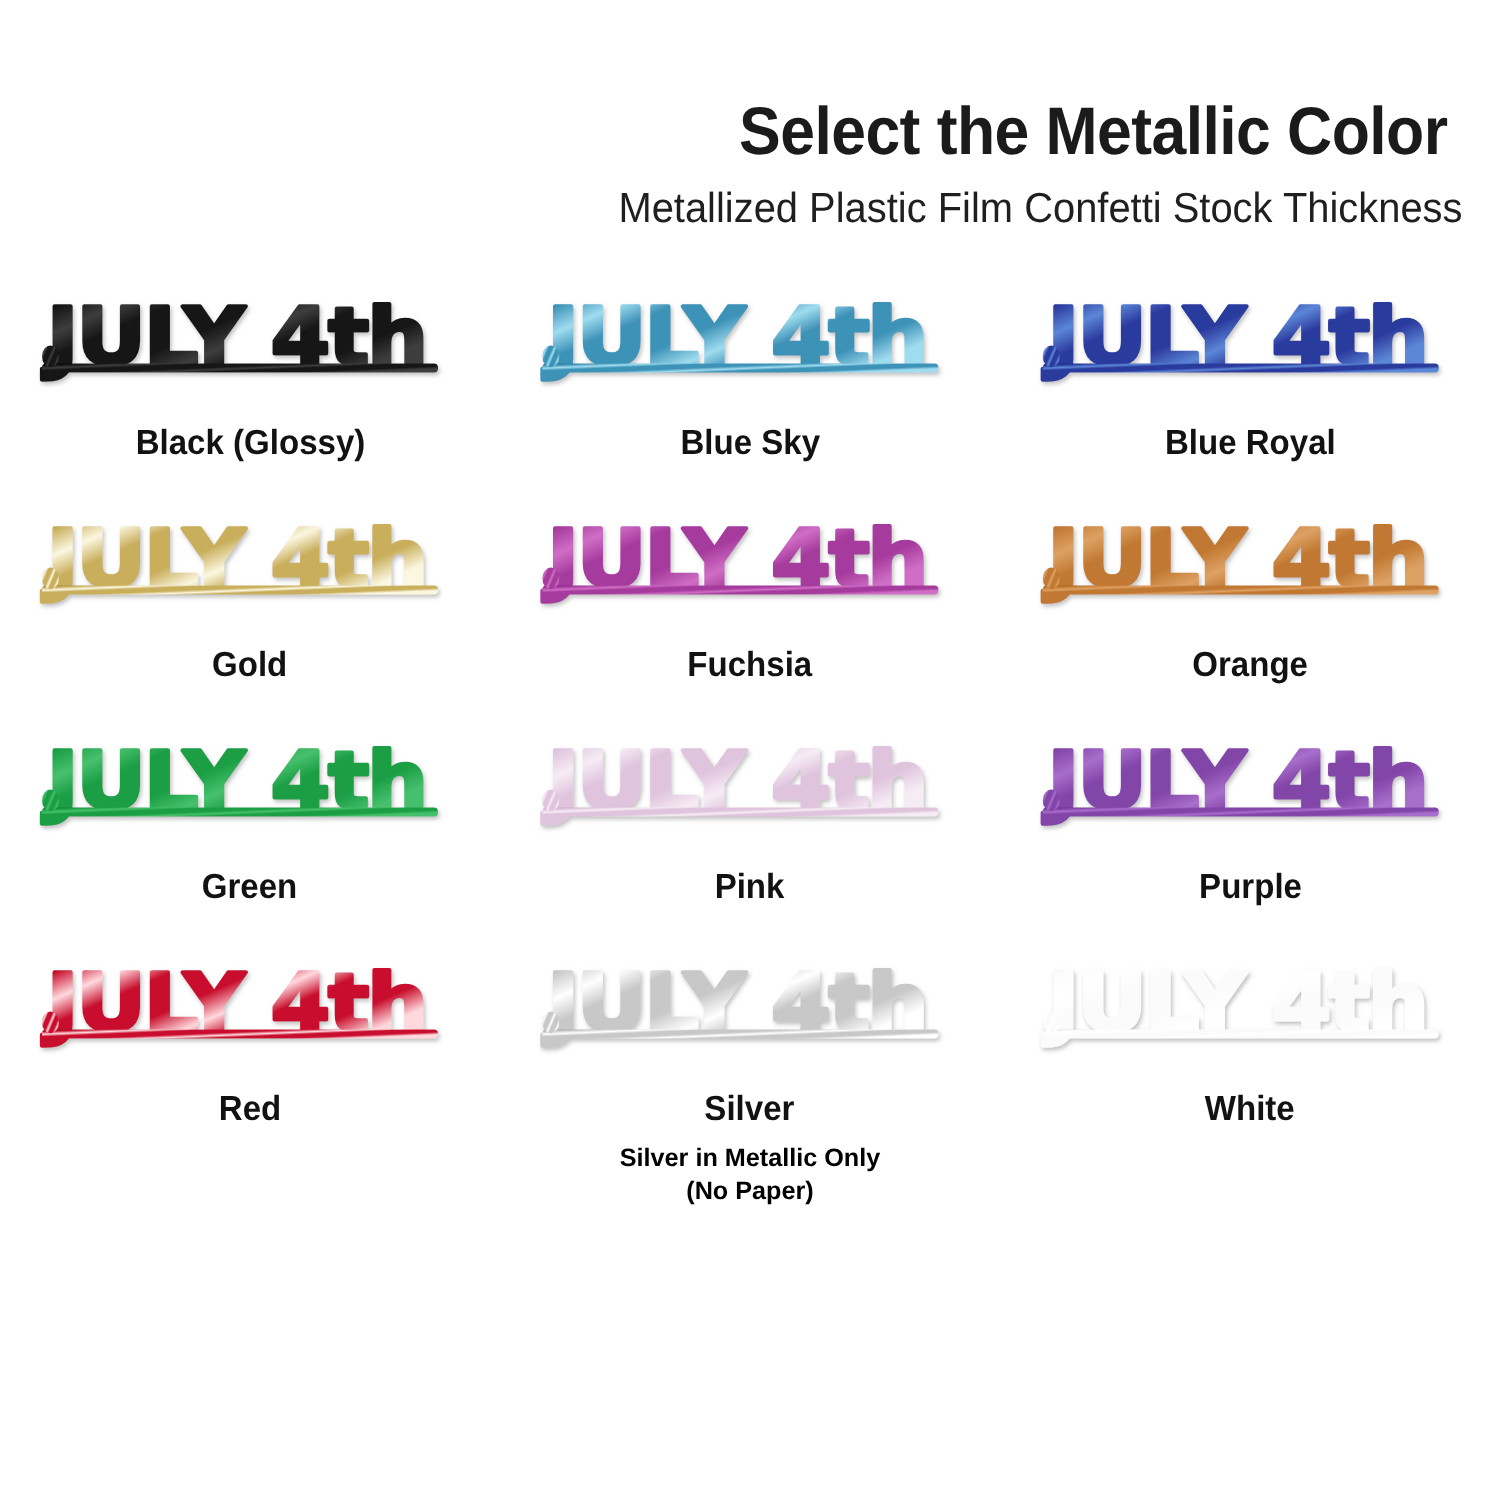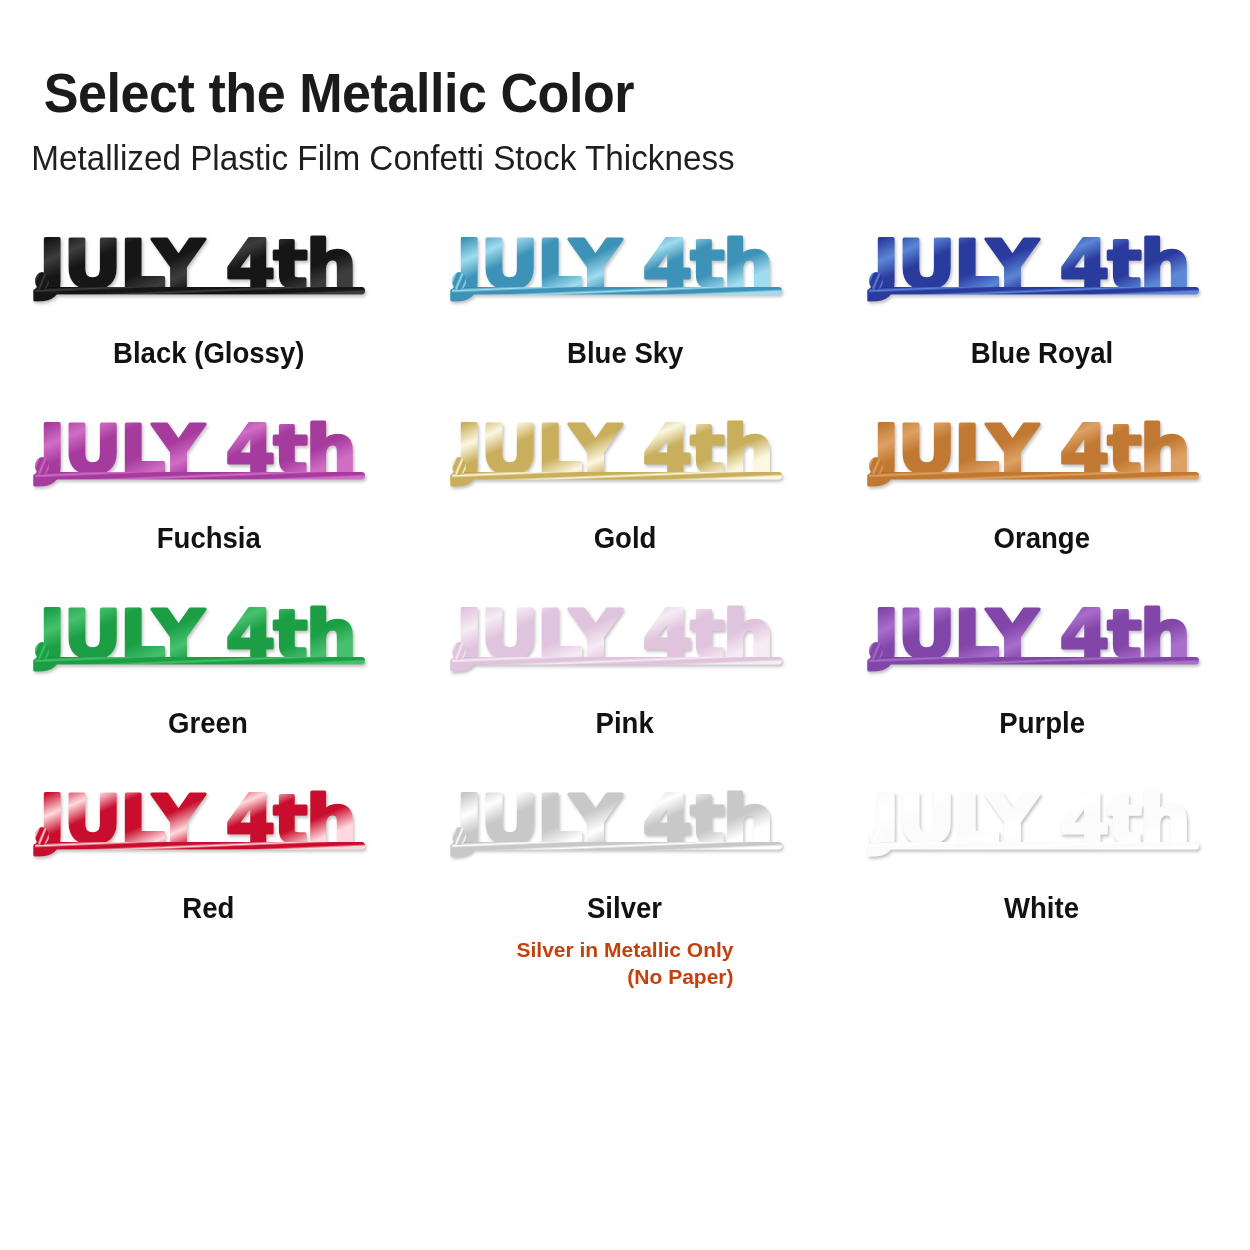--- a/index.html
+++ b/index.html
@@ -17,22 +17,22 @@
 
   .page {
     position: relative;
     width: 1250px;
     height: 1250px;
     background: #ffffff;
   }
 
   
   .header {
-    padding-top: 64px;
-    text-align: left;
+    padding-top: 80px;
+    text-align: right;
   }
   .title {
     font-family: "Liberation Sans", sans-serif;
     font-size: 56px;
     font-weight: bold;
     color: #1b1b1b;
     letter-spacing: -0.5px;
     line-height: 1.05;
     margin: 0;
     transform: scaleX(0.93);
@@ -85,22 +85,22 @@
     color: #121212;
     margin-top: 22px;
     text-align: center;
     transform: scaleX(0.95);
     white-space: nowrap;
   }
   .color-note {
     font-family: "Liberation Sans", sans-serif;
     font-size: 21px;
     font-weight: bold;
-    color: #c2410c;
-    text-align: right;
+    color: #000000;
+    text-align: center;
     line-height: 1.28;
     margin-top: 12px;
     white-space: nowrap;
   }
 </style>
 </head>
 <body>
 
 <div class="page">
 
@@ -191,20 +191,48 @@
               <ellipse cx="9" cy="58" rx="7" ry="9" fill="url(#metal1)"></ellipse>
             </g>
           </svg>
         </div>
         <div class="color-name">Blue Royal</div>
       </div>
       <div class="swatch-cell">
         <div class="wordart">
           <svg viewBox="0 0 350 92">
             <defs>
+              <linearGradient id="metal4" x1="0" y1="0" x2="1" y2="0.55">
+                <stop offset="0" stop-color="#9a7f2d" stop-opacity="1"></stop>
+                <stop offset="0.1" stop-color="#c9ae5c" stop-opacity="1"></stop>
+                <stop offset="0.22" stop-color="#fbf7e0" stop-opacity="1"></stop>
+                <stop offset="0.33" stop-color="#c9ae5c" stop-opacity="1"></stop>
+                <stop offset="0.5" stop-color="#c9ae5c" stop-opacity="1"></stop>
+                <stop offset="0.62" stop-color="#fbf7e0" stop-opacity="1"></stop>
+                <stop offset="0.72" stop-color="#c9ae5c" stop-opacity="1"></stop>
+                <stop offset="0.88" stop-color="#c9ae5c" stop-opacity="1"></stop>
+                <stop offset="1" stop-color="#fbf7e0" stop-opacity="1"></stop>
+              </linearGradient>
+              <filter id="shadow4" x="-15%" y="-15%" width="135%" height="145%">
+                <feDropShadow dx="1.4" dy="2.2" stdDeviation="1.6" flood-color="#8c8c8c" flood-opacity="0.55"></feDropShadow>
+              </filter>
+            </defs>
+            <g filter="url(#shadow4)">
+              <text x="6" y="64" font-family="&quot;DejaVu Sans&quot;, sans-serif" font-size="66" font-weight="bold" letter-spacing="-1.5" fill="url(#metal4)" stroke="url(#metal4)" stroke-width="3.2" stroke-linejoin="round" textLength="316" lengthAdjust="spacingAndGlyphs">JULY 4th</text>
+              <rect x="2" y="64" width="330" height="7.5" rx="3.4" fill="url(#metal4)"></rect>
+              <ellipse cx="9" cy="58" rx="7" ry="9" fill="url(#metal4)"></ellipse>
+            </g>
+          </svg>
+        </div>
+        <div class="color-name">Gold</div>
+      </div>
+      <div class="swatch-cell">
+        <div class="wordart">
+          <svg viewBox="0 0 350 92">
+            <defs>
               <linearGradient id="metal3" x1="0" y1="0" x2="1" y2="0.55">
                 <stop offset="0" stop-color="#7d2476" stop-opacity="1"></stop>
                 <stop offset="0.1" stop-color="#a63a9e" stop-opacity="1"></stop>
                 <stop offset="0.22" stop-color="#cf6ec4" stop-opacity="1"></stop>
                 <stop offset="0.33" stop-color="#a63a9e" stop-opacity="1"></stop>
                 <stop offset="0.5" stop-color="#a63a9e" stop-opacity="1"></stop>
                 <stop offset="0.62" stop-color="#cf6ec4" stop-opacity="1"></stop>
                 <stop offset="0.72" stop-color="#a63a9e" stop-opacity="1"></stop>
                 <stop offset="0.88" stop-color="#a63a9e" stop-opacity="1"></stop>
                 <stop offset="1" stop-color="#cf6ec4" stop-opacity="1"></stop>
@@ -219,48 +247,20 @@
               <ellipse cx="9" cy="58" rx="7" ry="9" fill="url(#metal3)"></ellipse>
             </g>
           </svg>
         </div>
         <div class="color-name">Fuchsia</div>
       </div>
       <div class="swatch-cell">
         <div class="wordart">
           <svg viewBox="0 0 350 92">
             <defs>
-              <linearGradient id="metal4" x1="0" y1="0" x2="1" y2="0.55">
-                <stop offset="0" stop-color="#9a7f2d" stop-opacity="1"></stop>
-                <stop offset="0.1" stop-color="#c9ae5c" stop-opacity="1"></stop>
-                <stop offset="0.22" stop-color="#fbf7e0" stop-opacity="1"></stop>
-                <stop offset="0.33" stop-color="#c9ae5c" stop-opacity="1"></stop>
-                <stop offset="0.5" stop-color="#c9ae5c" stop-opacity="1"></stop>
-                <stop offset="0.62" stop-color="#fbf7e0" stop-opacity="1"></stop>
-                <stop offset="0.72" stop-color="#c9ae5c" stop-opacity="1"></stop>
-                <stop offset="0.88" stop-color="#c9ae5c" stop-opacity="1"></stop>
-                <stop offset="1" stop-color="#fbf7e0" stop-opacity="1"></stop>
-              </linearGradient>
-              <filter id="shadow4" x="-15%" y="-15%" width="135%" height="145%">
-                <feDropShadow dx="1.4" dy="2.2" stdDeviation="1.6" flood-color="#8c8c8c" flood-opacity="0.55"></feDropShadow>
-              </filter>
-            </defs>
-            <g filter="url(#shadow4)">
-              <text x="6" y="64" font-family="&quot;DejaVu Sans&quot;, sans-serif" font-size="66" font-weight="bold" letter-spacing="-1.5" fill="url(#metal4)" stroke="url(#metal4)" stroke-width="3.2" stroke-linejoin="round" textLength="316" lengthAdjust="spacingAndGlyphs">JULY 4th</text>
-              <rect x="2" y="64" width="330" height="7.5" rx="3.4" fill="url(#metal4)"></rect>
-              <ellipse cx="9" cy="58" rx="7" ry="9" fill="url(#metal4)"></ellipse>
-            </g>
-          </svg>
-        </div>
-        <div class="color-name">Gold</div>
-      </div>
-      <div class="swatch-cell">
-        <div class="wordart">
-          <svg viewBox="0 0 350 92">
-            <defs>
               <linearGradient id="metal6" x1="0" y1="0" x2="1" y2="0.55">
                 <stop offset="0" stop-color="#9a5a1d" stop-opacity="1"></stop>
                 <stop offset="0.1" stop-color="#c17830" stop-opacity="1"></stop>
                 <stop offset="0.22" stop-color="#dda164" stop-opacity="1"></stop>
                 <stop offset="0.33" stop-color="#c17830" stop-opacity="1"></stop>
                 <stop offset="0.5" stop-color="#c17830" stop-opacity="1"></stop>
                 <stop offset="0.62" stop-color="#dda164" stop-opacity="1"></stop>
                 <stop offset="0.72" stop-color="#c17830" stop-opacity="1"></stop>
                 <stop offset="0.88" stop-color="#c17830" stop-opacity="1"></stop>
                 <stop offset="1" stop-color="#dda164" stop-opacity="1"></stop>

